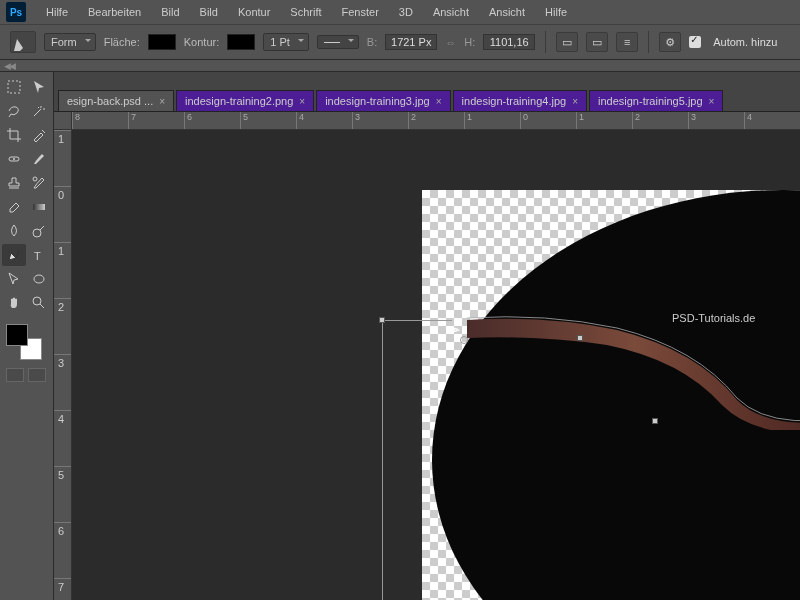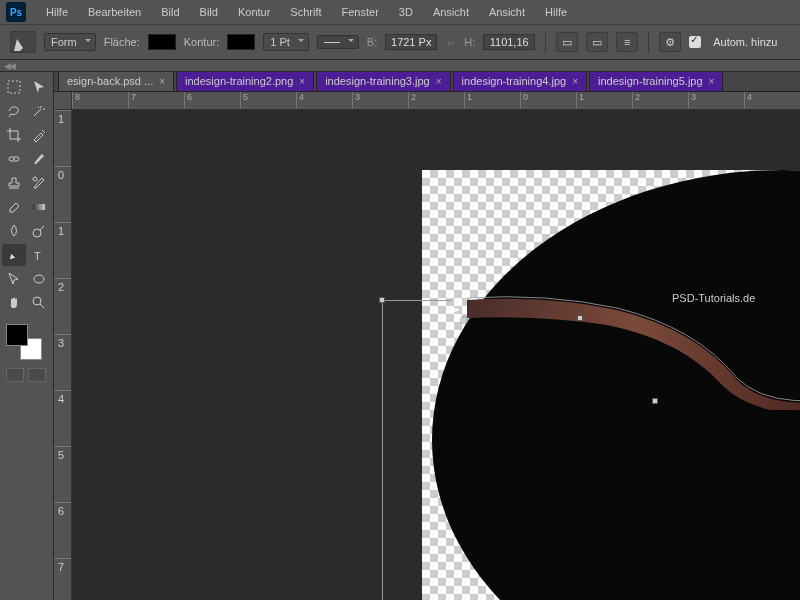--- a/index.html
+++ b/index.html
@@ -27,21 +27,21 @@
 .toolrow{display:flex;gap:2px;margin-bottom:2px}
 .tbtn{width:24px;height:22px;display:flex;align-items:center;justify-content:center;border-radius:2px;position:relative}
 .tbtn.sel{background:#3a3a3a}
 .tbtn svg{width:16px;height:16px}
 .fgbg{position:relative;width:36px;height:36px;margin:8px 4px 6px}
 .fgbg .fg{position:absolute;width:22px;height:22px;background:#000;border:1px solid #888;top:0;left:0}
 .fgbg .bg{position:absolute;width:22px;height:22px;background:#fff;border:1px solid #888;bottom:0;right:0}
 .mode-row{display:flex;gap:4px;padding:2px 4px}
 .mode-btn{width:18px;height:14px;border:1px solid #666;background:#4a4a4a}
 .doc-area{flex:1;display:flex;flex-direction:column;background:#2b2b2b;position:relative}
-.tabstrip{height:20px;background:#444;display:flex;align-items:flex-end;border-bottom:1px solid #222;padding-left:4px;overflow:hidden}
+.tabstrip{height:40px;background:#444;display:flex;align-items:flex-end;border-bottom:1px solid #222;padding-left:4px;overflow:hidden}
 .tab{padding:4px 8px;background:#4c1d95;border:1px solid #222;border-bottom:none;margin-right:2px;display:flex;align-items:center;gap:6px;font-size:10px;color:#ccc;white-space:nowrap}
 .tab.active{background:#535353}
 .tab .x{color:#aaa;font-size:10px}
 .rulers-canvas{flex:1;position:relative;background:#2b2b2b;overflow:hidden}
 .ruler-h{position:absolute;top:0;left:18px;right:0;height:18px;background:#535353;border-bottom:1px solid #333;display:flex}
 .ruler-v{position:absolute;top:18px;left:0;width:18px;bottom:0;background:#535353;border-right:1px solid #333}
 .ruler-corner{position:absolute;top:0;left:0;width:18px;height:18px;background:#535353;border-right:1px solid #333;border-bottom:1px solid #333}
 .rtick-h{position:relative;width:56px;border-left:1px solid #777;font-size:9px;color:#aaa;padding-left:2px}
 .rtick-v{position:relative;height:56px;border-top:1px solid #777;font-size:9px;color:#aaa}
 .rtick-v span{position:absolute;top:2px;left:4px}

